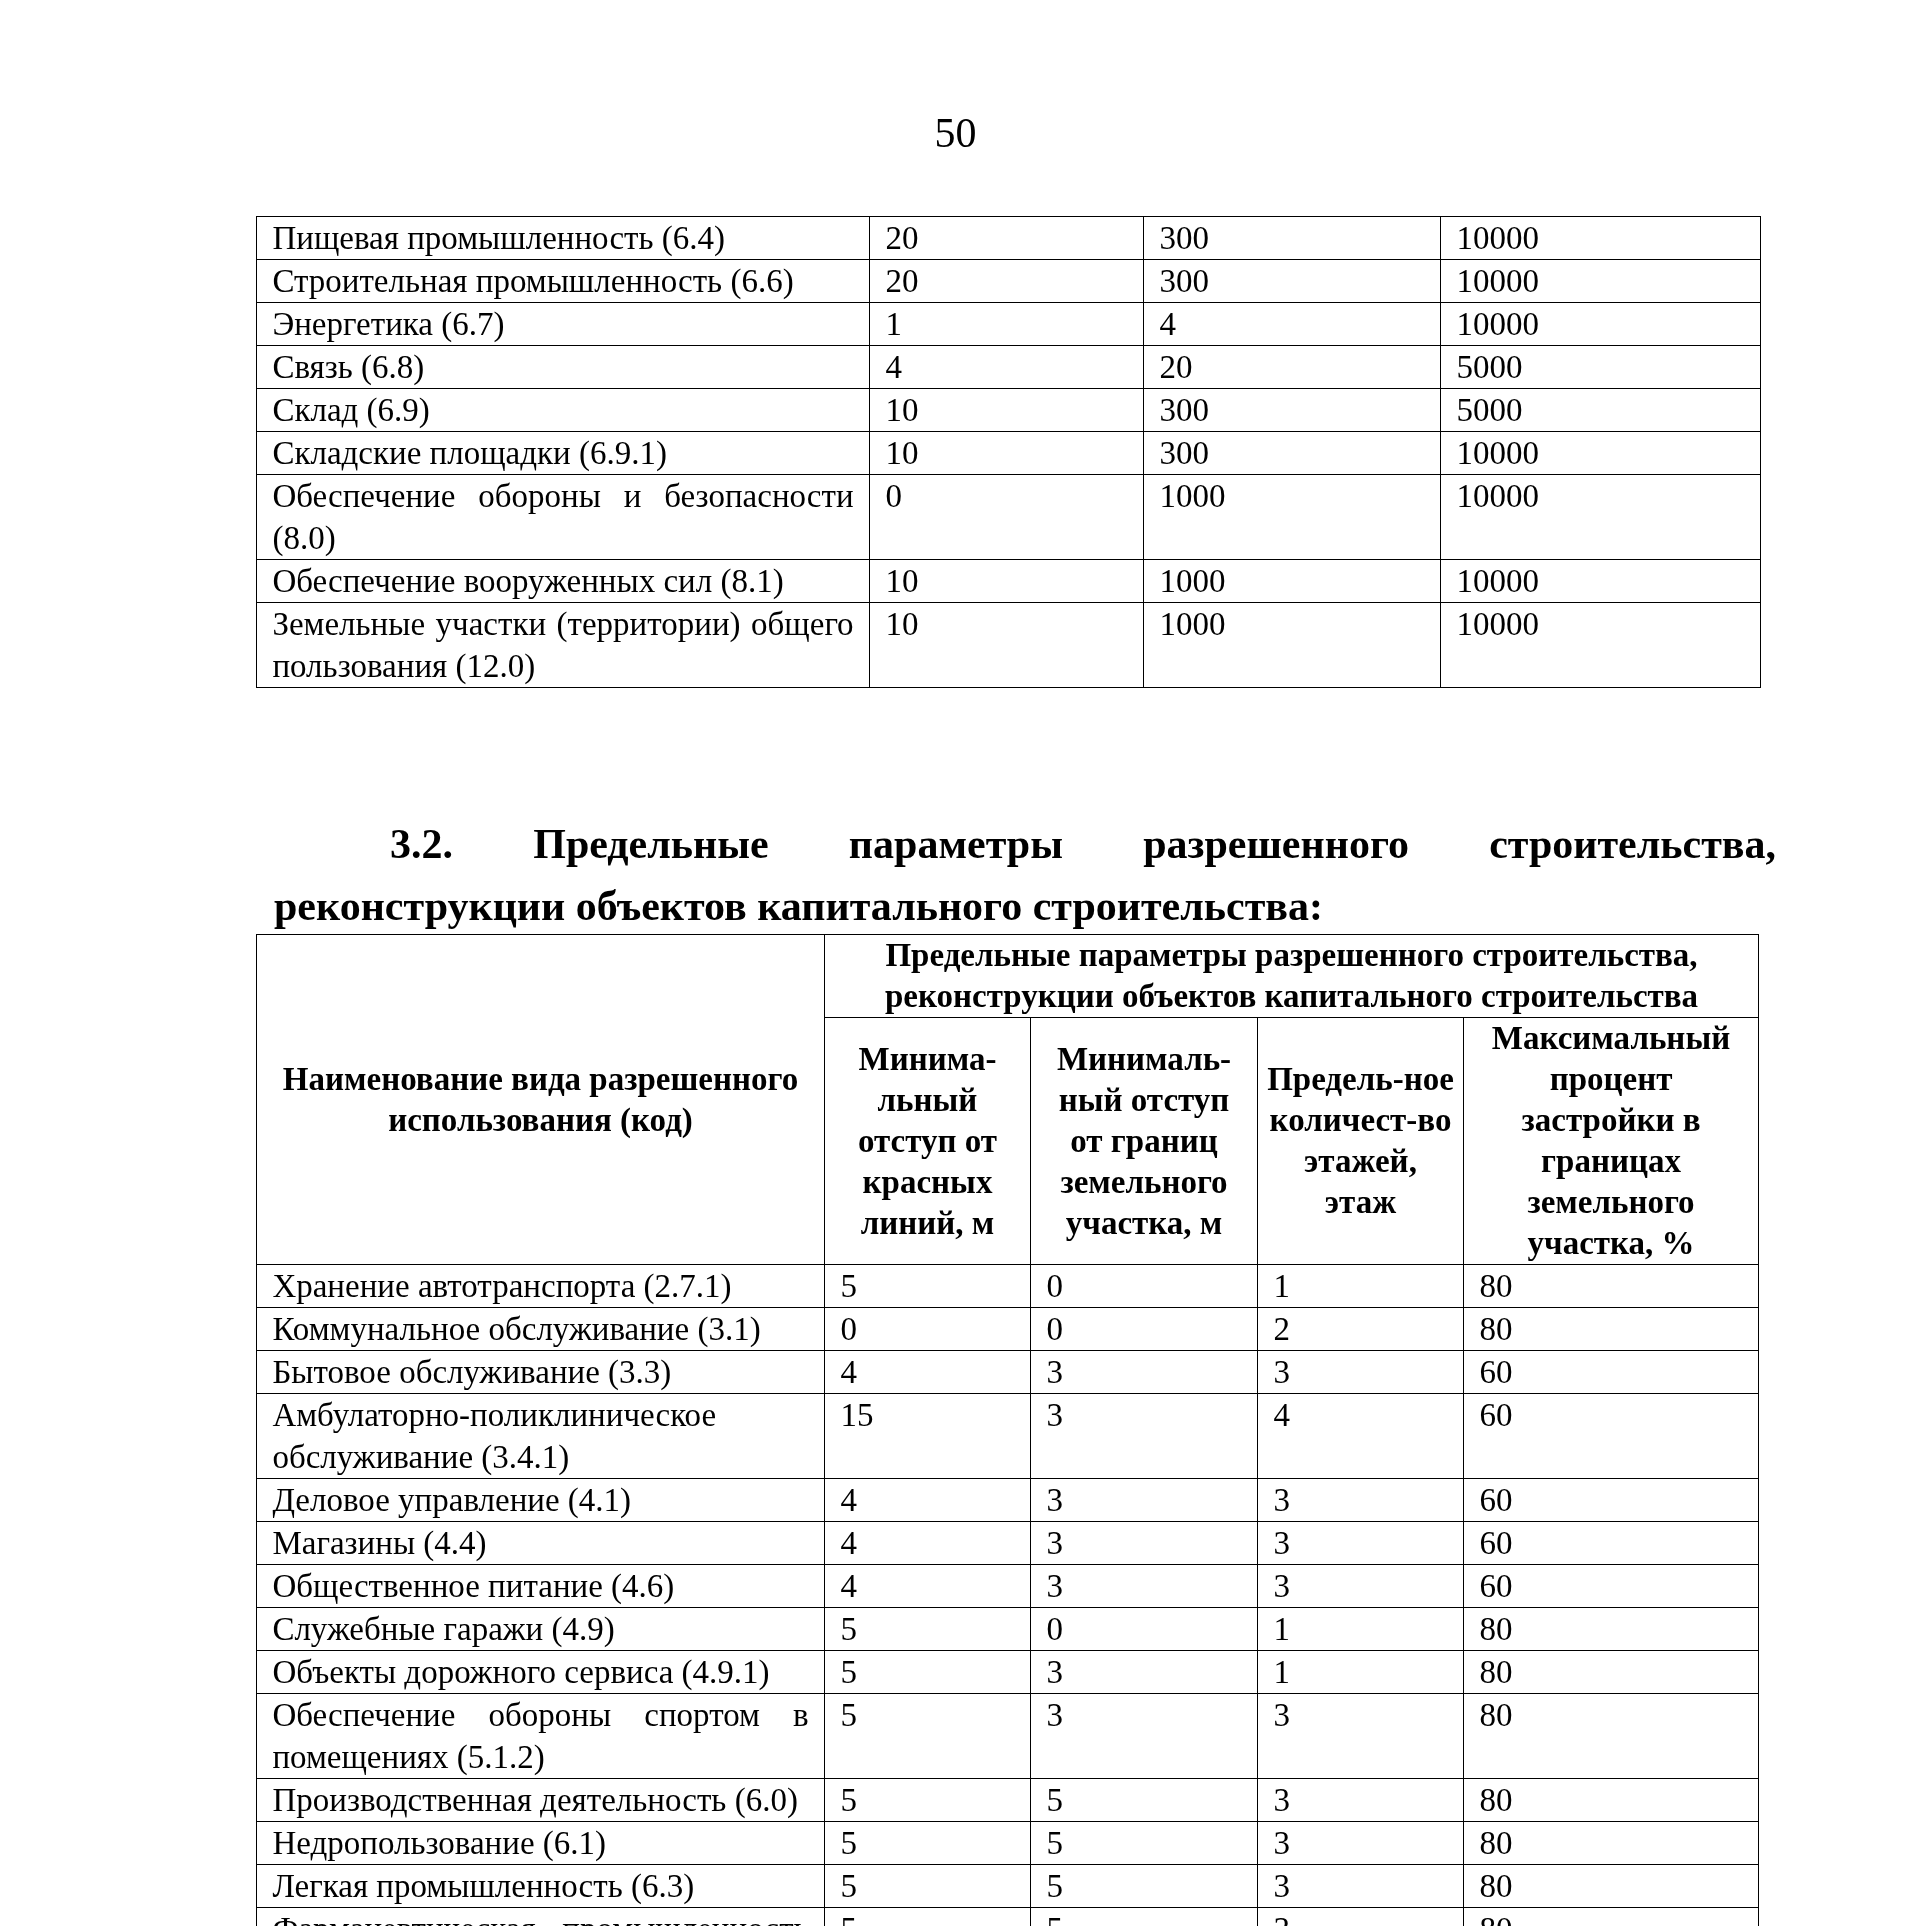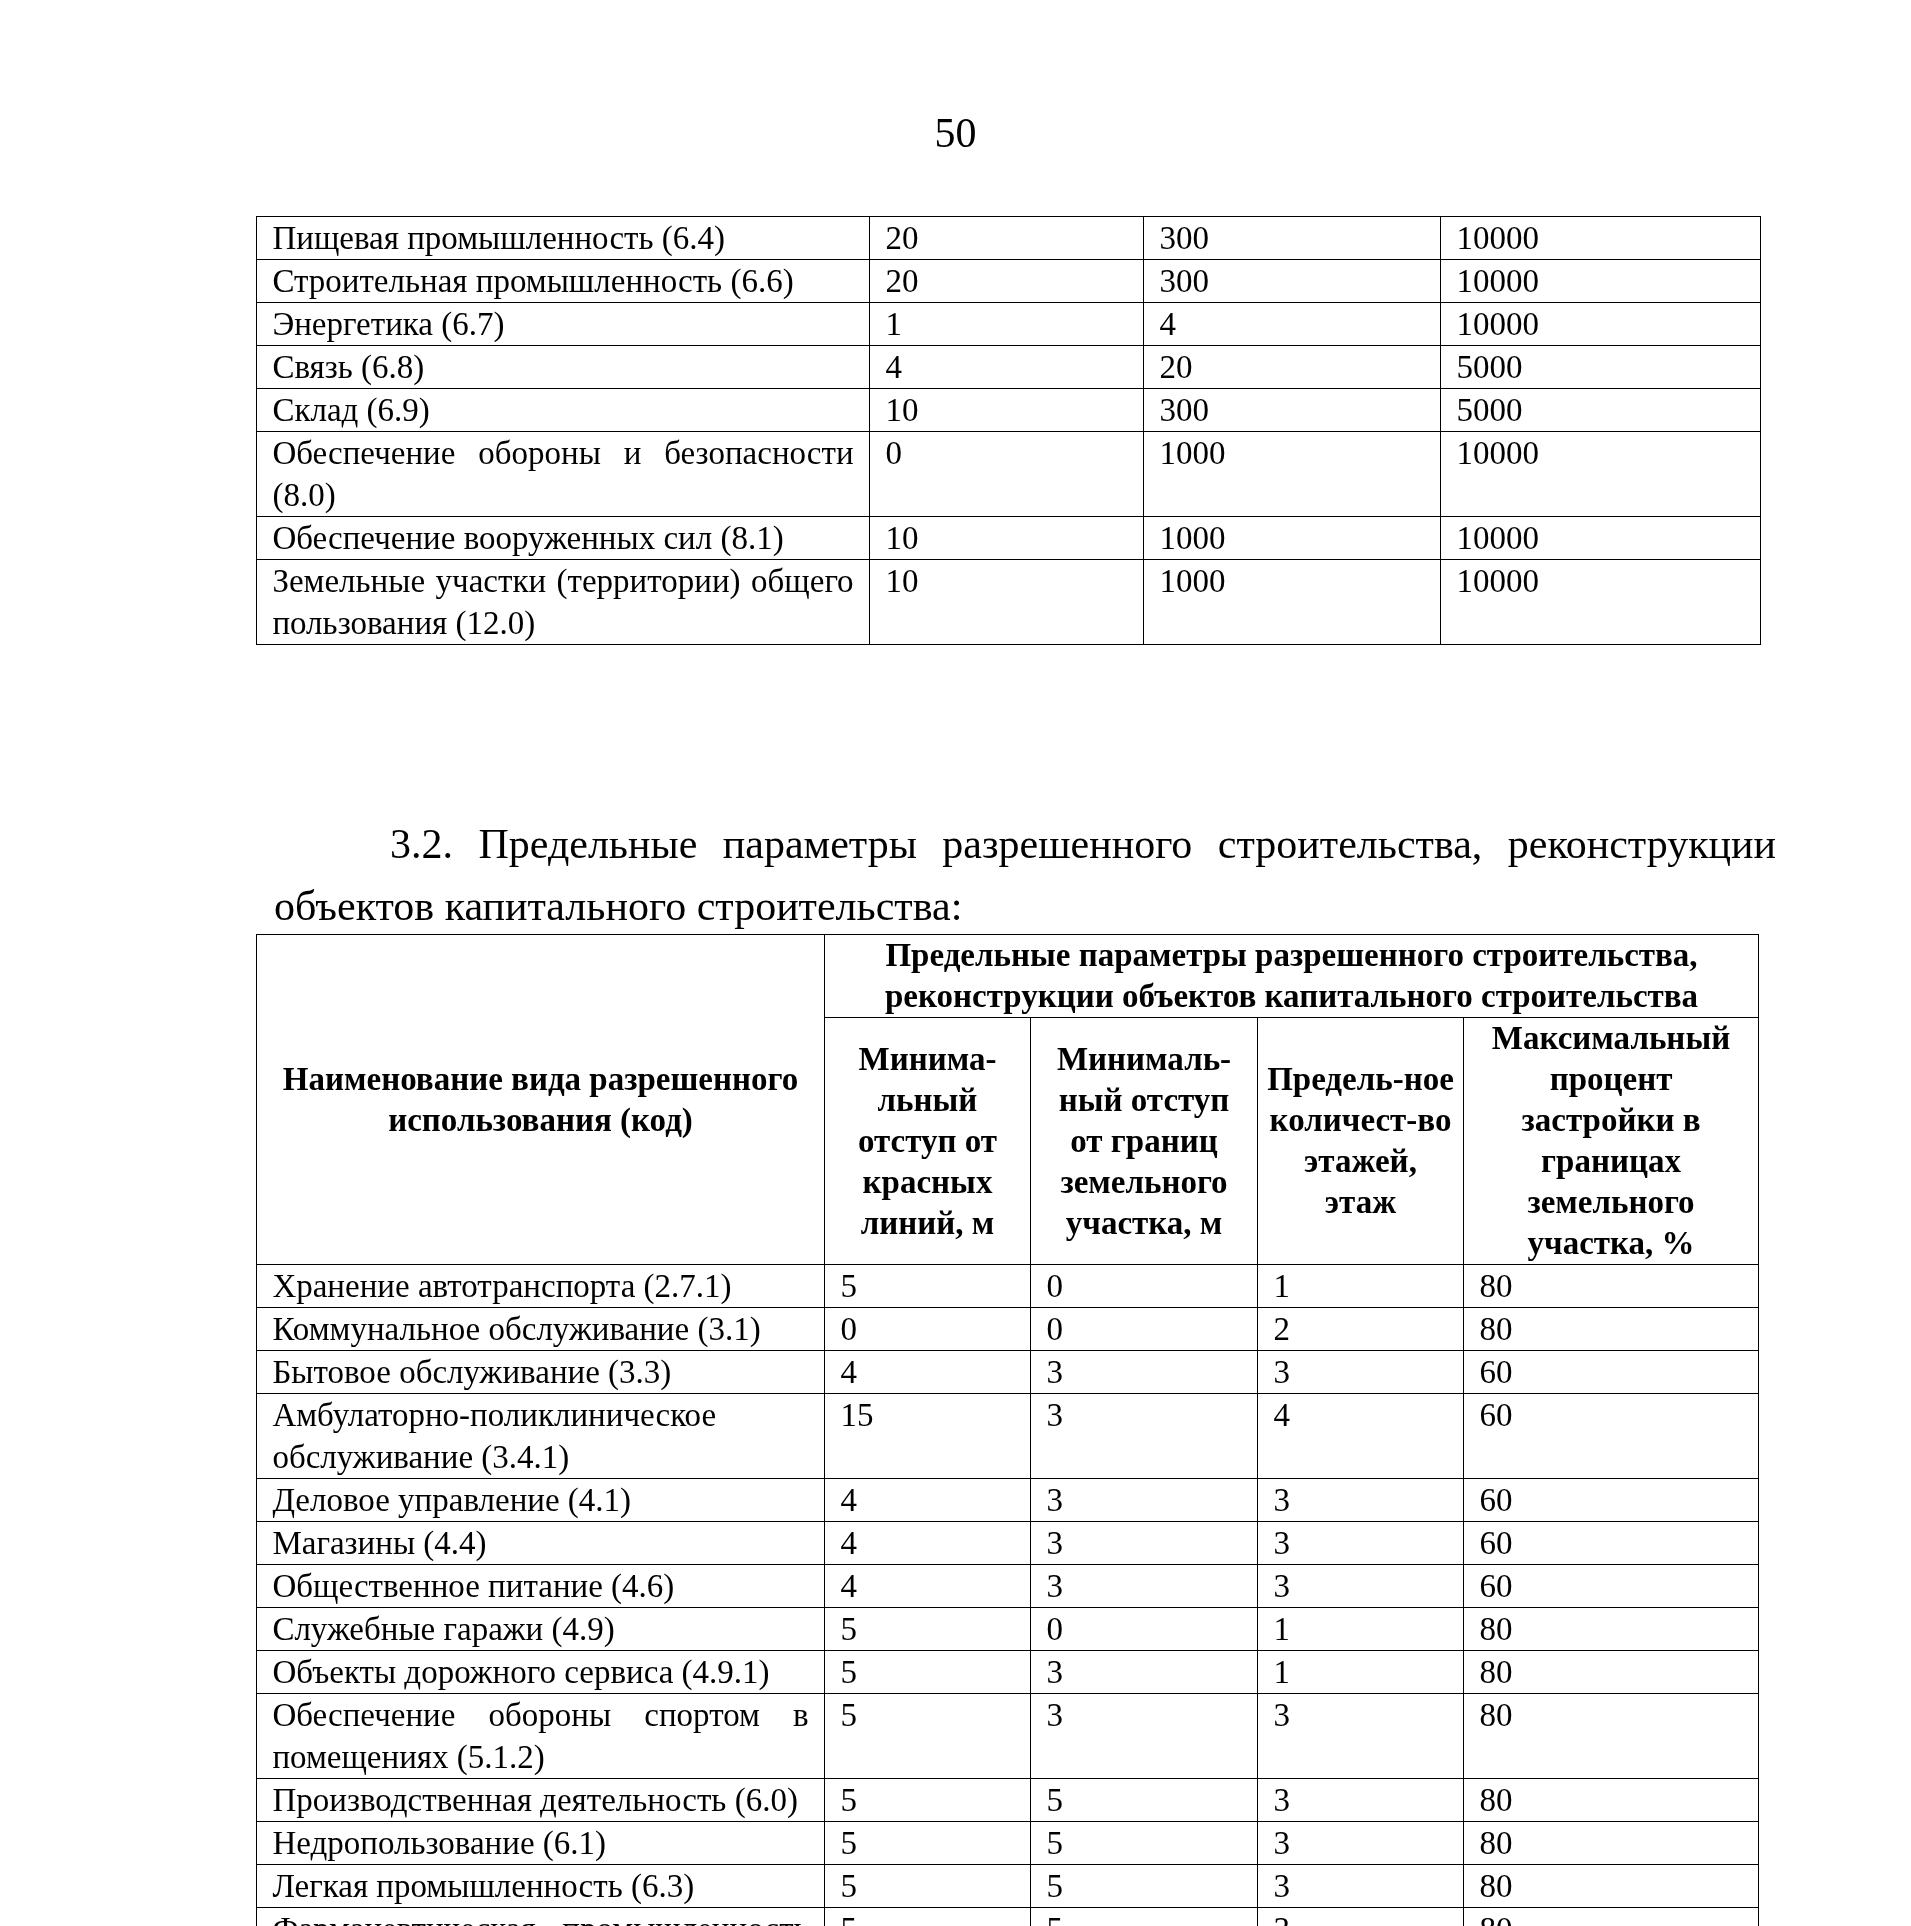--- a/index.html
+++ b/index.html
@@ -20,21 +20,21 @@
     word-wrap: break-word;
   }
   td.name { text-align: justify; text-align-last: left; }
   #table1 { left: 256px; top: 216px; width: 1502px; }
   #table1 .c0 { width: 613px; }
   #table1 .c1 { width: 274px; }
   #table1 .c2 { width: 297px; }
   #table1 .c3 { width: 320px; }
   .section-heading {
     position: absolute; left: 274px; top: 813px; width: 1502px;
-    font-size: 42px; line-height: 62px; text-align: justify; text-align-last: left;
+    font-size: 42px; line-height: 62px; text-align: justify; text-align-last: left; font-weight: bold;
   }
   .section-heading .indent { display: inline-block; width: 116px; }
   #table2 { left: 256px; top: 934px; width: 1502px; }
   #table2 .c0 { width: 568px; }
   #table2 .c1 { width: 206px; }
   #table2 .c2 { width: 227px; }
   #table2 .c3 { width: 206px; }
   #table2 .c4 { width: 295px; }
   #table2 th { font-weight: bold; text-align: center; vertical-align: middle; padding: 0 7.7px; line-height: 41px; }
   #table2 th.group { vertical-align: top; }
@@ -74,20 +74,26 @@
         <td class="name">Связь (6.8)</td>
         <td>4</td>
         <td>20</td>
         <td>5000</td>
       </tr>
       <tr>
         <td class="name">Склад (6.9)</td>
         <td>10</td>
         <td>300</td>
         <td>5000</td>
+      </tr>
+      <tr>
+        <td class="name">Складские площадки (6.9.1)</td>
+        <td>10</td>
+        <td>300</td>
+        <td>10000</td>
       </tr>
       <tr>
         <td class="name">Обеспечение обороны и безопасности (8.0)</td>
         <td>0</td>
         <td>1000</td>
         <td>10000</td>
       </tr>
       <tr>
         <td class="name">Обеспечение вооруженных сил (8.1)</td>
         <td>10</td>

